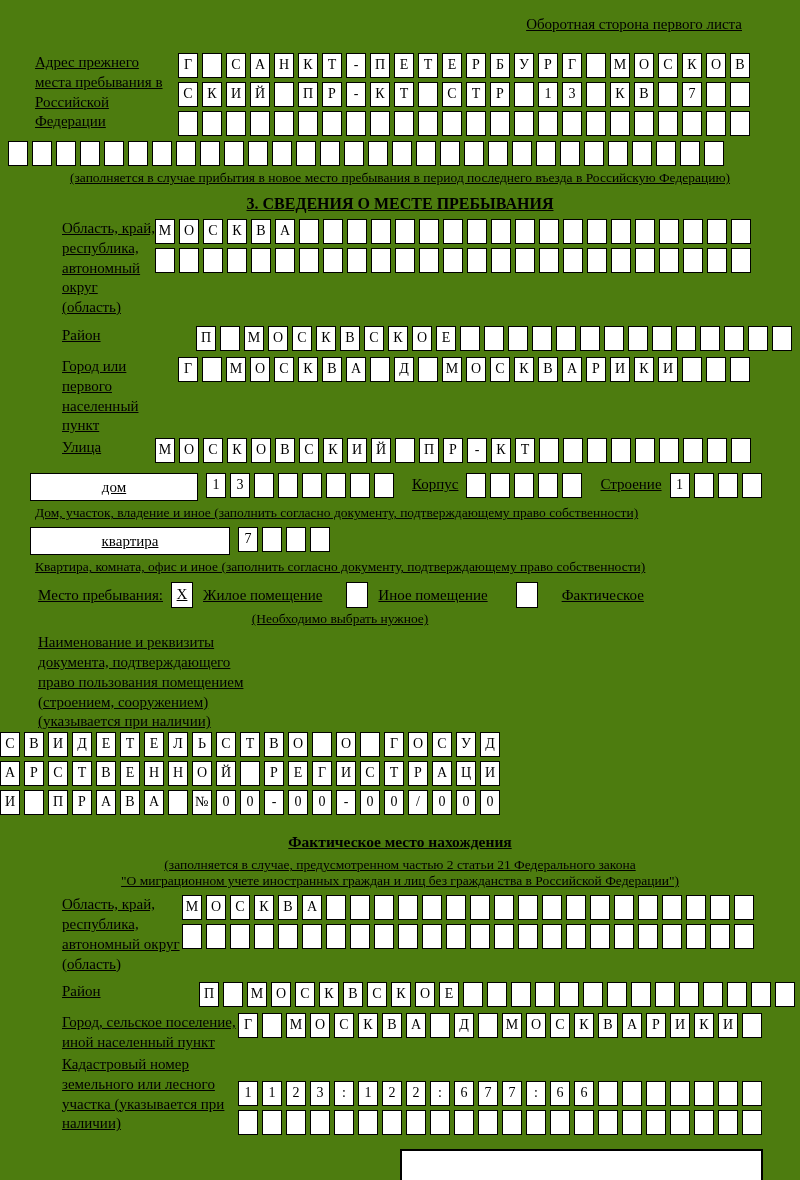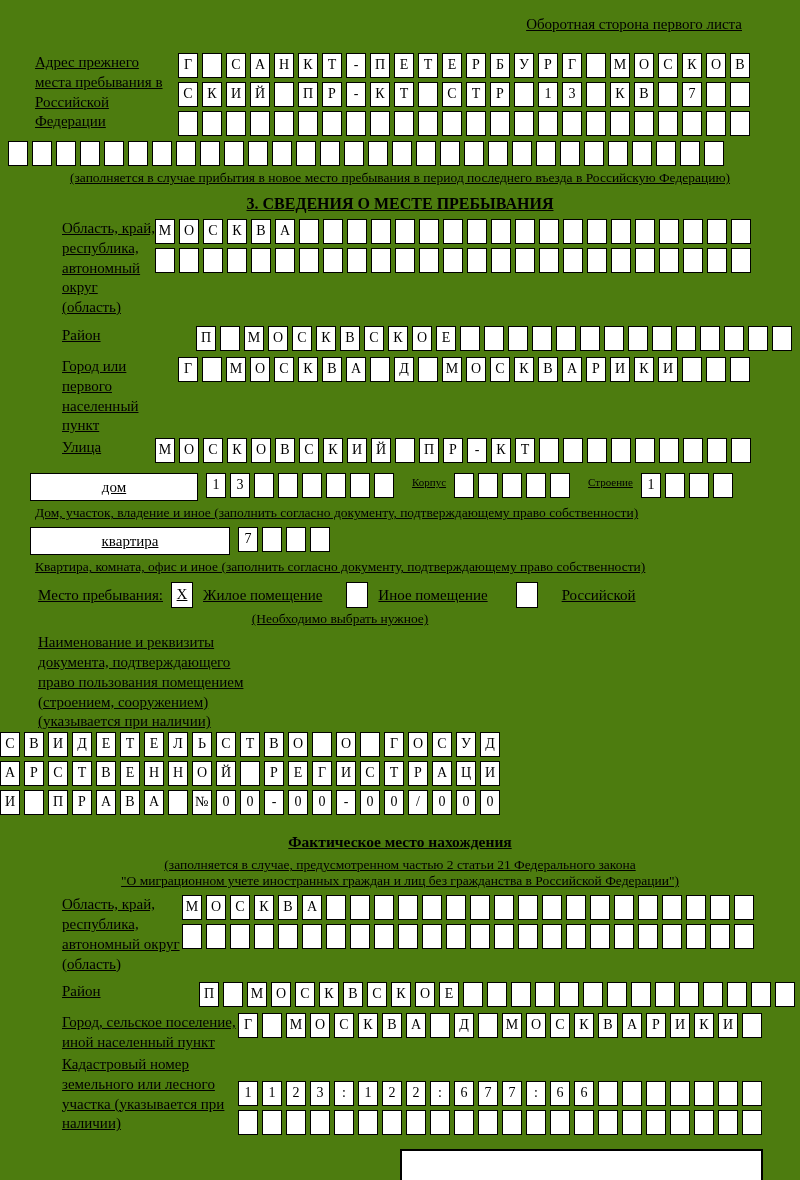--- a/index.html
+++ b/index.html
@@ -27,21 +27,21 @@
   
   .lab-std{margin-left:62px;width:93px;}
   .lab-city{margin-left:62px;width:116px;}
   .house-row,.apt-row{margin-left:30px;margin-top:6px;white-space:nowrap;display:flex;align-items:flex-start;}
   .wide-box{
     box-sizing:border-box;display:inline-flex;align-items:center;justify-content:center;
     border:1.6px solid #000;height:28px;font-size:15px;background:#fff;
   }
   .house-box{width:168px;margin-right:8px;}
   .apt-box{width:200px;margin-right:8px;}
-  .inline-label{font-size:11px;margin:3px 8px 0 14px;display:inline-block;}
+  .inline-label{font-size:15px;margin:3px 8px 0 14px;display:inline-block;}
   .note-left{margin-left:35px;margin-top:3px;}
   .stay-row{margin-left:38px;margin-top:7px;display:flex;align-items:center;font-size:15px;}
   .checkbox{
     box-sizing:border-box;display:inline-block;width:22px;height:26px;border:1.7px solid #000;
     text-align:center;font-size:15px;line-height:23px;margin:0 10px 0 8px;background:#fff;
   }
   .stay-note{margin-left:240px;width:200px;text-align:center;margin-top:3px;}
   .doc-field{margin-top:6px;flex-direction:column;}
   .doc-field .label{margin-left:38px;width:212px;padding-right:5px;}
   .title-actual{font-weight:bold;font-size:15.5px;text-align:center;margin-top:14px;}
@@ -113,21 +113,21 @@
   </div>
   <div class="note note-left">Квартира, комната, офис и иное (заполнить согласно документу, подтверждающему право собственности)</div>
 
   <div class="stay-row">
     <span>Место пребывания:</span>
     <span class="checkbox">X</span>
     <span>Жилое помещение</span>
     <span class="checkbox" style="margin-left:24px;"></span>
     <span>Иное помещение</span>
     <span class="checkbox" style="margin-left:28px;margin-right:24px;"></span>
-    <span>Российской</span>
+    <span>Фактическое</span>
   </div>
   <div class="note stay-note">(Необходимо выбрать нужное)</div>
 
   <div class="field doc-field">
     <div class="label">Наименование и реквизиты документа, подтверждающего право пользования помещением (строением, сооружением) (указывается при наличии)</div>
     <div class="rows">
       <div class="cell-row"><span class="cell">С</span><span class="cell">В</span><span class="cell">И</span><span class="cell">Д</span><span class="cell">Е</span><span class="cell">Т</span><span class="cell">Е</span><span class="cell">Л</span><span class="cell">Ь</span><span class="cell">С</span><span class="cell">Т</span><span class="cell">В</span><span class="cell">О</span><span class="cell"></span><span class="cell">О</span><span class="cell"></span><span class="cell">Г</span><span class="cell">О</span><span class="cell">С</span><span class="cell">У</span><span class="cell">Д</span></div>
       <div class="cell-row"><span class="cell">А</span><span class="cell">Р</span><span class="cell">С</span><span class="cell">Т</span><span class="cell">В</span><span class="cell">Е</span><span class="cell">Н</span><span class="cell">Н</span><span class="cell">О</span><span class="cell">Й</span><span class="cell"></span><span class="cell">Р</span><span class="cell">Е</span><span class="cell">Г</span><span class="cell">И</span><span class="cell">С</span><span class="cell">Т</span><span class="cell">Р</span><span class="cell">А</span><span class="cell">Ц</span><span class="cell">И</span></div>
       <div class="cell-row"><span class="cell">И</span><span class="cell"></span><span class="cell">П</span><span class="cell">Р</span><span class="cell">А</span><span class="cell">В</span><span class="cell">А</span><span class="cell"></span><span class="cell">№</span><span class="cell">0</span><span class="cell">0</span><span class="cell">-</span><span class="cell">0</span><span class="cell">0</span><span class="cell">-</span><span class="cell">0</span><span class="cell">0</span><span class="cell">/</span><span class="cell">0</span><span class="cell">0</span><span class="cell">0</span></div>
     </div>

